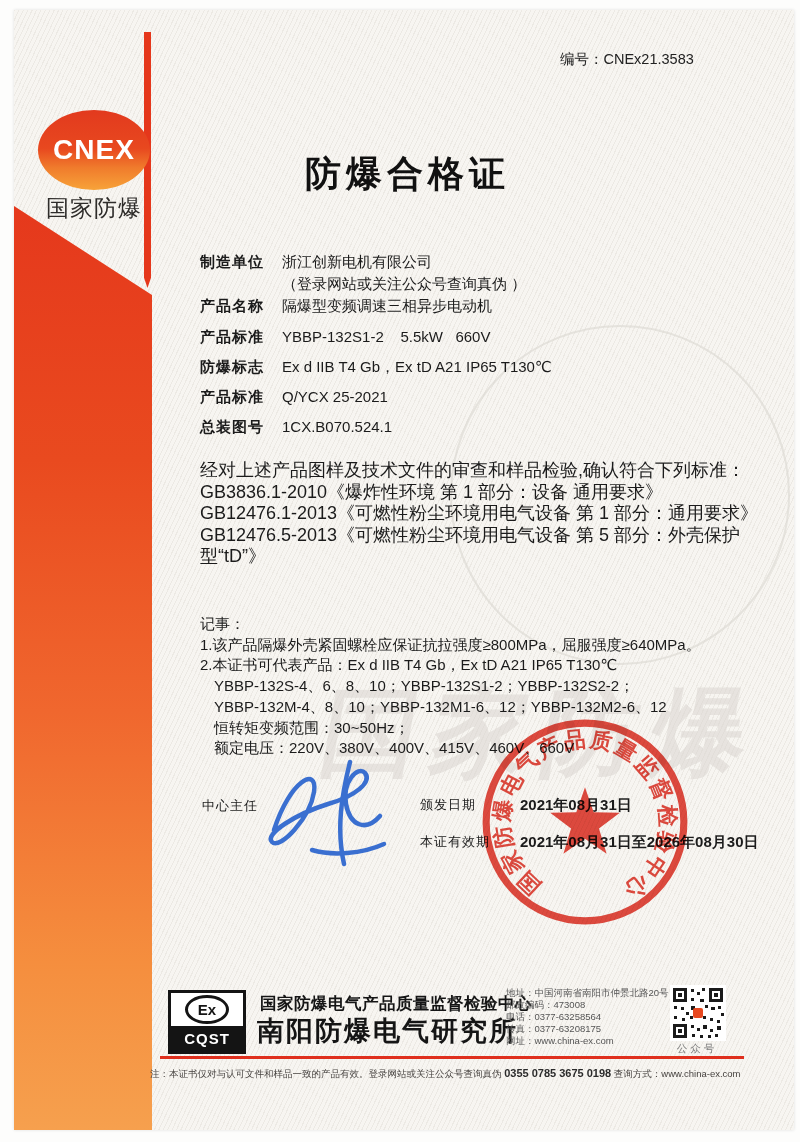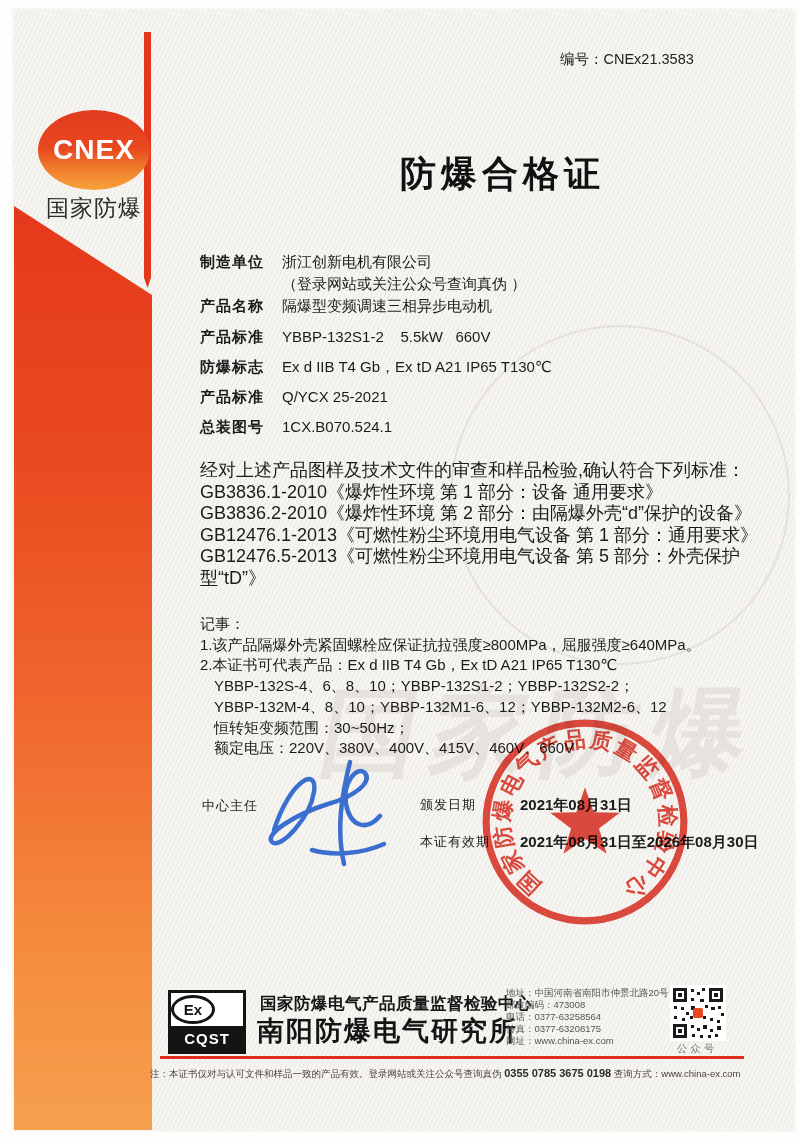--- a/index.html
+++ b/index.html
@@ -25,21 +25,21 @@
     clip-path:polygon(0 6px,100% 95px,100% 100%,0 100%); overflow:hidden; }
 
   
   .wm-circle { position:absolute; left:436px; top:315px; width:340px; height:340px;
     border:2px solid #dcd8d2; border-radius:50%; opacity:.65; }
   .wm-text { position:absolute; left:308px; top:660px; font-size:96px; font-weight:700;
     color:#dad6d1; opacity:.55; letter-spacing:14px; transform:skewX(-10deg); white-space:nowrap; }
 
   
   .cert-no { position:absolute; left:546px; top:40px; font-size:14.5px; color:#222; }
-  .cert-title { position:absolute; left:291px; top:140px; width:300px; text-align:right;
+  .cert-title { position:absolute; left:291px; top:140px; width:300px; text-align:left;
     font-size:36px; font-weight:800; color:#111; letter-spacing:5px; }
 
   
   .frow { position:absolute; left:186px; display:flex; font-size:15px; color:#1b1b1b; }
   .fl { width:82px; font-weight:600; letter-spacing:1px; flex:none; }
   .fv { white-space:pre-wrap; font-weight:500; }
   .fv2 { position:absolute; left:268px; font-size:15px; color:#1b1b1b; font-weight:500; }
 
   
   .standards { position:absolute; left:186px; top:450px; font-size:18px; color:#1b1b1b;
@@ -52,21 +52,21 @@
   .aprv-label { position:absolute; font-size:13px; font-weight:400; color:#1b1b1b; letter-spacing:1px; }
   .aprv-value { position:absolute; font-size:15px; font-weight:600; color:#1b1b1b; }
   .signature { position:absolute; left:238px; top:742px; }
 
   
   .stamp { position:absolute; left:464px; top:705px; mix-blend-mode:multiply; opacity:.92; }
 
   
   .cqst { position:absolute; left:154px; top:980px; width:78px; height:64px;
     border:3px solid #141414; background:#fff; }
-  .cqst-top { height:33px; display:flex; align-items:center; justify-content:flex-start; }
+  .cqst-top { height:33px; display:flex; align-items:center; justify-content:center; }
   .cqst-ex { width:44px; height:29px; border:3px solid #141414; border-radius:50%;
     display:flex; align-items:center; justify-content:center; font-size:15px; font-weight:700; color:#141414; }
   .cqst-bottom { height:25px; background:#141414; color:#fff; display:flex; align-items:center;
     justify-content:center; font-size:15px; font-weight:700; letter-spacing:1px; }
   .ft-center { position:absolute; left:246px; top:983px; font-size:16.5px; font-weight:700; color:#151515; letter-spacing:0.5px; }
   .ft-institute { position:absolute; left:243px; top:1003px; font-size:27px; font-weight:700; color:#151515; letter-spacing:2px; }
   .ft-contact { position:absolute; left:492px; top:977px; font-size:9.5px; line-height:12px; color:#555; }
   .qr { position:absolute; left:656px; top:975px; }
   .qr-caption { position:absolute; left:652px; top:1032px; width:62px; text-align:center;
     font-size:10.5px; color:#7c7c7c; letter-spacing:3px; }
@@ -116,21 +116,20 @@
     <span class="fv">Q/YCX 25-2021</span>
   </div>
   <div class="frow" style="top:408px">
     <span class="fl">总装图号</span>
     <span class="fv">1CX.B070.524.1</span>
   </div>
 
   <div class="standards">
     <div>经对上述产品图样及技术文件的审查和样品检验,确认符合下列标准：</div>
     <div>GB3836.1-2010《爆炸性环境 第 1 部分：设备 通用要求》</div>
-    <div>GB3836.2-2010《爆炸性环境 第 2 部分：由隔爆外壳“d”保护的设备》</div>
     <div>GB12476.1-2013《可燃性粉尘环境用电气设备 第 1 部分：通用要求》</div>
     <div>GB12476.5-2013《可燃性粉尘环境用电气设备 第 5 部分：外壳保护型“tD”》</div>
   </div>
 
   <div class="remarks">
     <div>记事：</div>
     <div>1.该产品隔爆外壳紧固螺栓应保证抗拉强度≥800MPa，屈服强度≥640MPa。</div>
     <div>2.本证书可代表产品：Ex d IIB T4 Gb，Ex tD A21 IP65 T130℃</div>
     <div class="indent">YBBP-132S-4、6、8、10；YBBP-132S1-2；YBBP-132S2-2；</div>
     <div class="indent">YBBP-132M-4、8、10；YBBP-132M1-6、12；YBBP-132M2-6、12</div>

